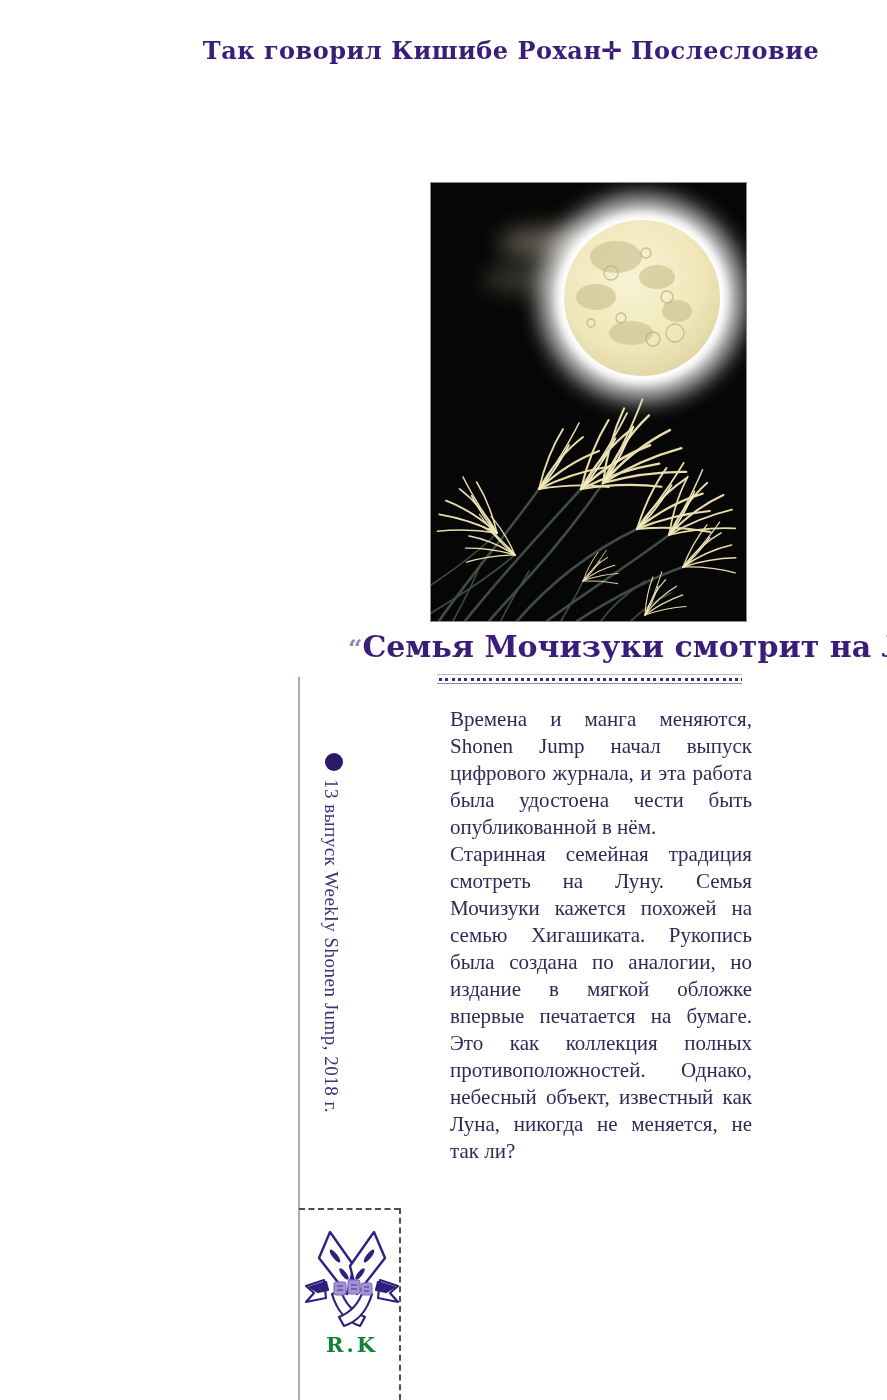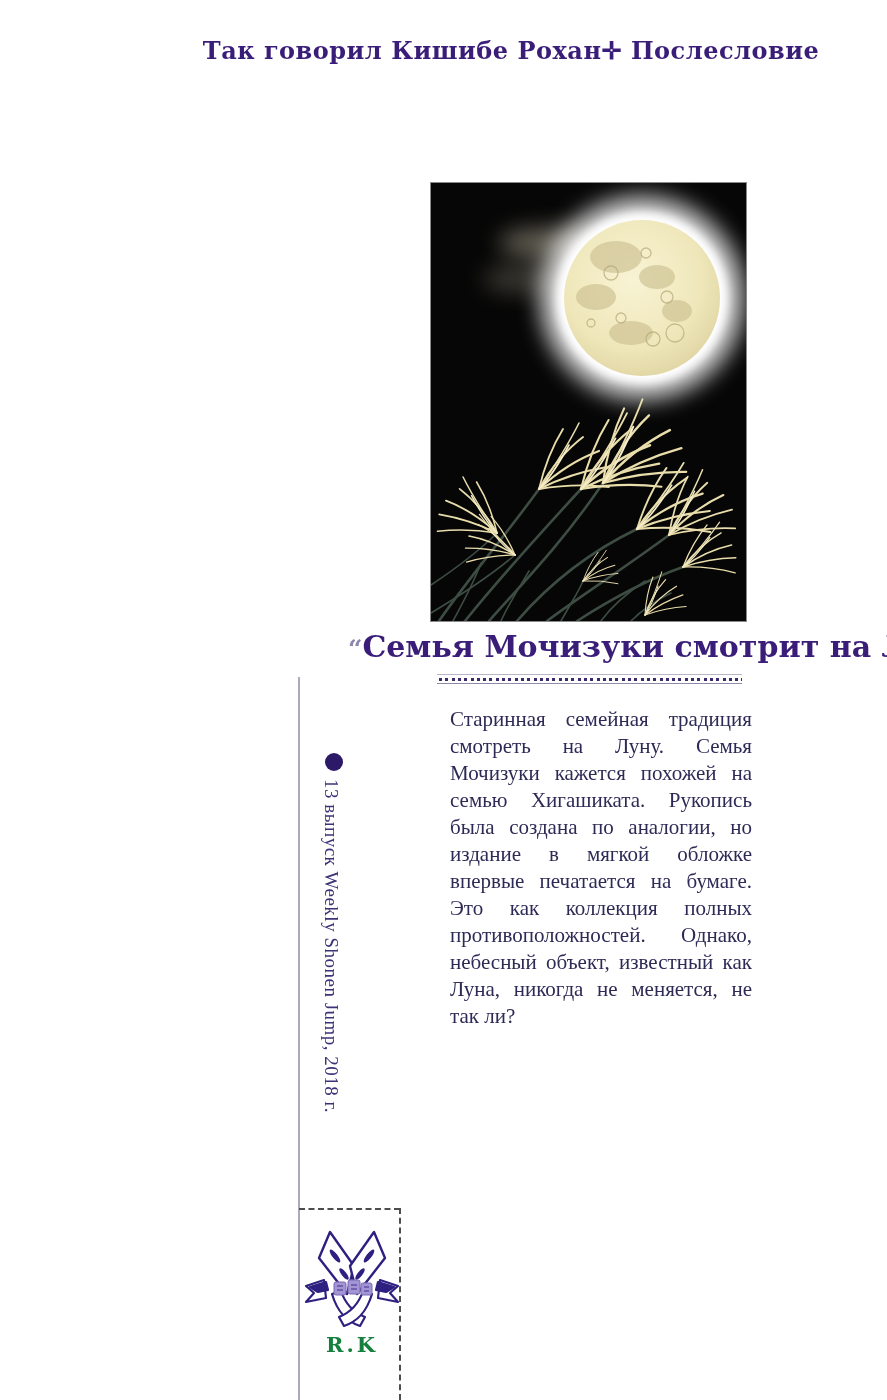--- a/index.html
+++ b/index.html
@@ -150,20 +150,21 @@
 
   <div class="title-underline"></div>
 
   <div class="vline"></div>
 
   <div class="bullet"></div>
 
   <div class="vertical-text">13 выпуск Weekly Shonen Jump, 2018 г.</div>
 
   <div class="body-text">
+    <p>Времена и манга меняются, Shonen Jump начал выпуск цифрового журнала, и эта работа была удостоена чести быть опубликованной в нём.</p>
     <p>Старинная семейная традиция смотреть на Луну. Семья Мочизуки кажется похожей на семью Хигашиката. Рукопись была создана по аналогии, но издание в мягкой обложке впервые печатается на бумаге. Это как коллекция полных противоположностей. Однако, небесный объект, известный как Луна, никогда не меняется, не так ли?</p>
   </div>
 
   <div class="dash-h"></div>
   <div class="dash-v"></div>
 
   <div class="logo">
     <svg width="96" height="104" viewBox="0 0 96 104">
       <g stroke="#2e2080" stroke-width="2.4" fill="#ffffff" stroke-linejoin="round">
         <path d="M26,2 L50,36 L43,64 L15,28 Z"></path>

